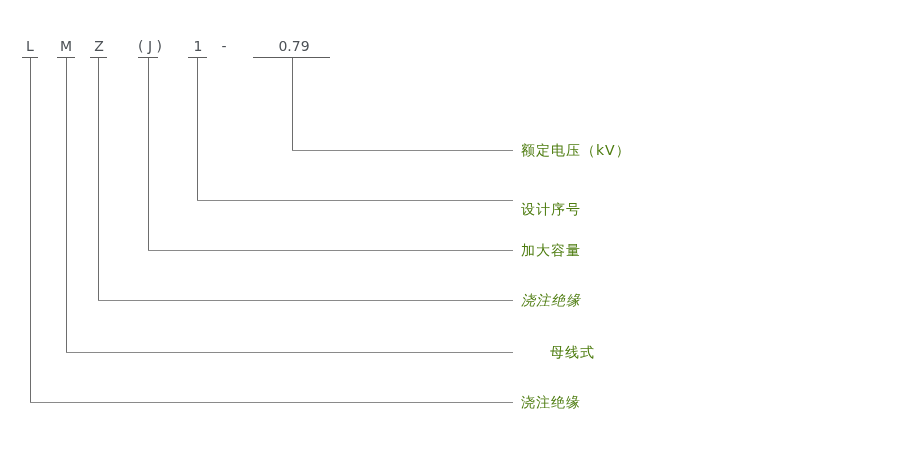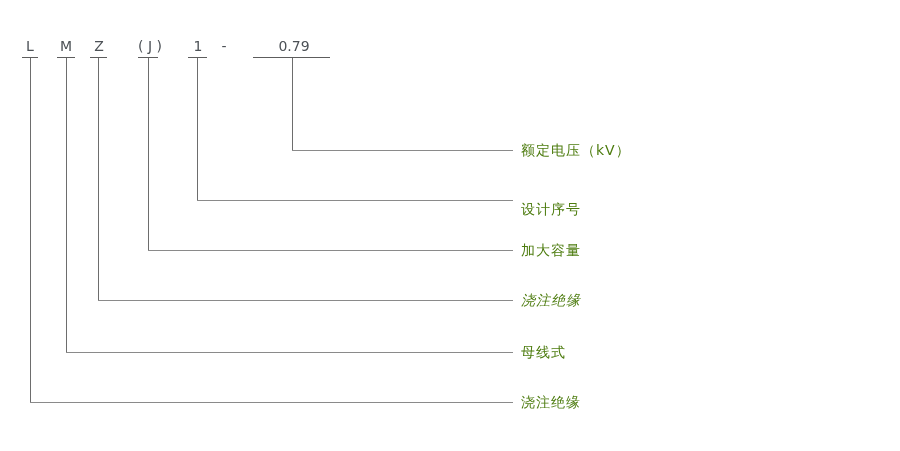--- a/index.html
+++ b/index.html
@@ -77,21 +77,21 @@
   .k3 .vline { left: 148px; height: 192px; }
   .k3 .hline { left: 148px; top: 250px; width: 365px; }
   .k3 .callout-label { top: 241px; }
 
   .k4 .vline { left: 98px; height: 242px; }
   .k4 .hline { left: 98px; top: 300px; width: 415px; }
   .k4 .callout-label { top: 291px; font-style: italic; }
 
   .k5 .vline { left: 66px; height: 294px; }
   .k5 .hline { left: 66px; top: 352px; width: 447px; }
-  .k5 .callout-label { top: 343px; }
+  .k5 .callout-label { top: 343px; margin-left: 29px; }
 
   .k6 .vline { left: 30px; height: 344px; }
   .k6 .hline { left: 30px; top: 402px; width: 483px; }
   .k6 .callout-label { top: 393px; }
 </style>
 </head>
 <body>
 
 <div class="stage">
 

